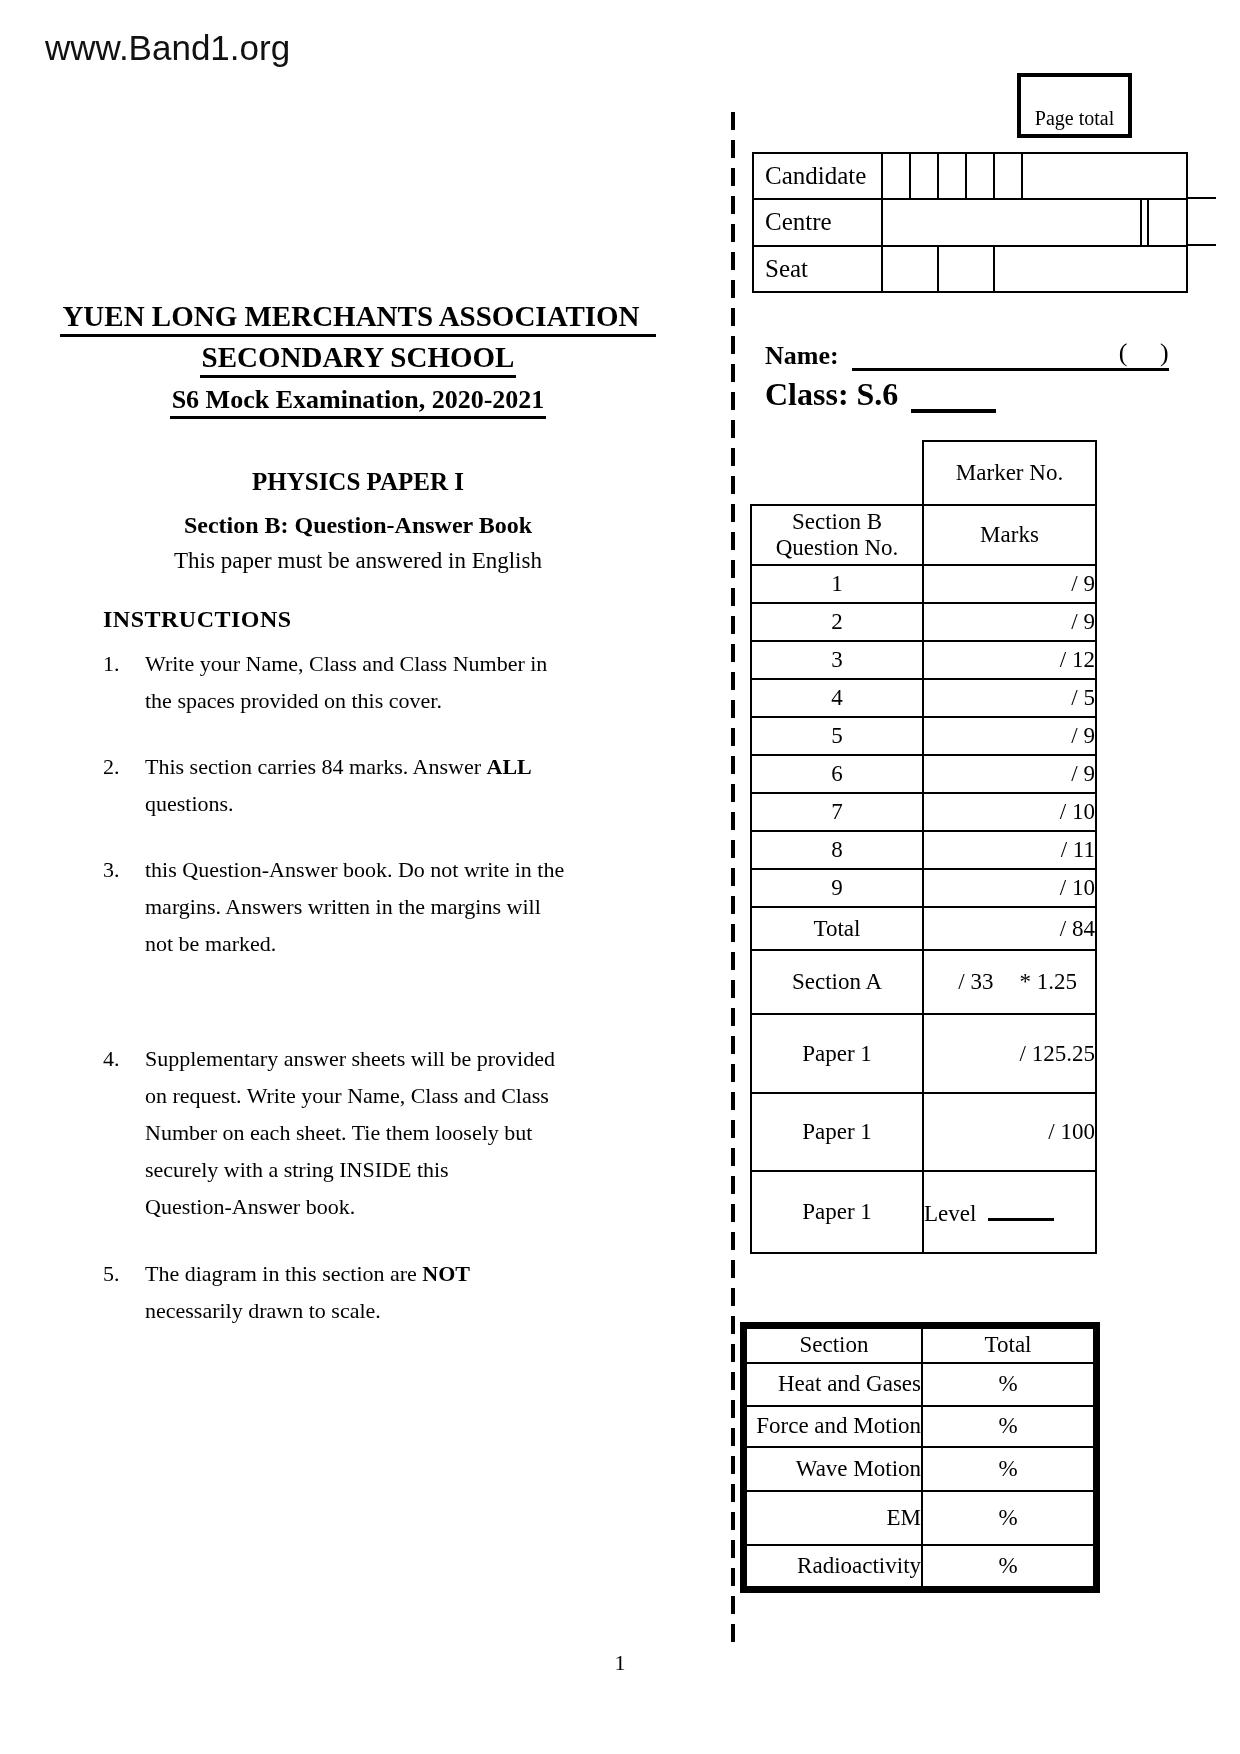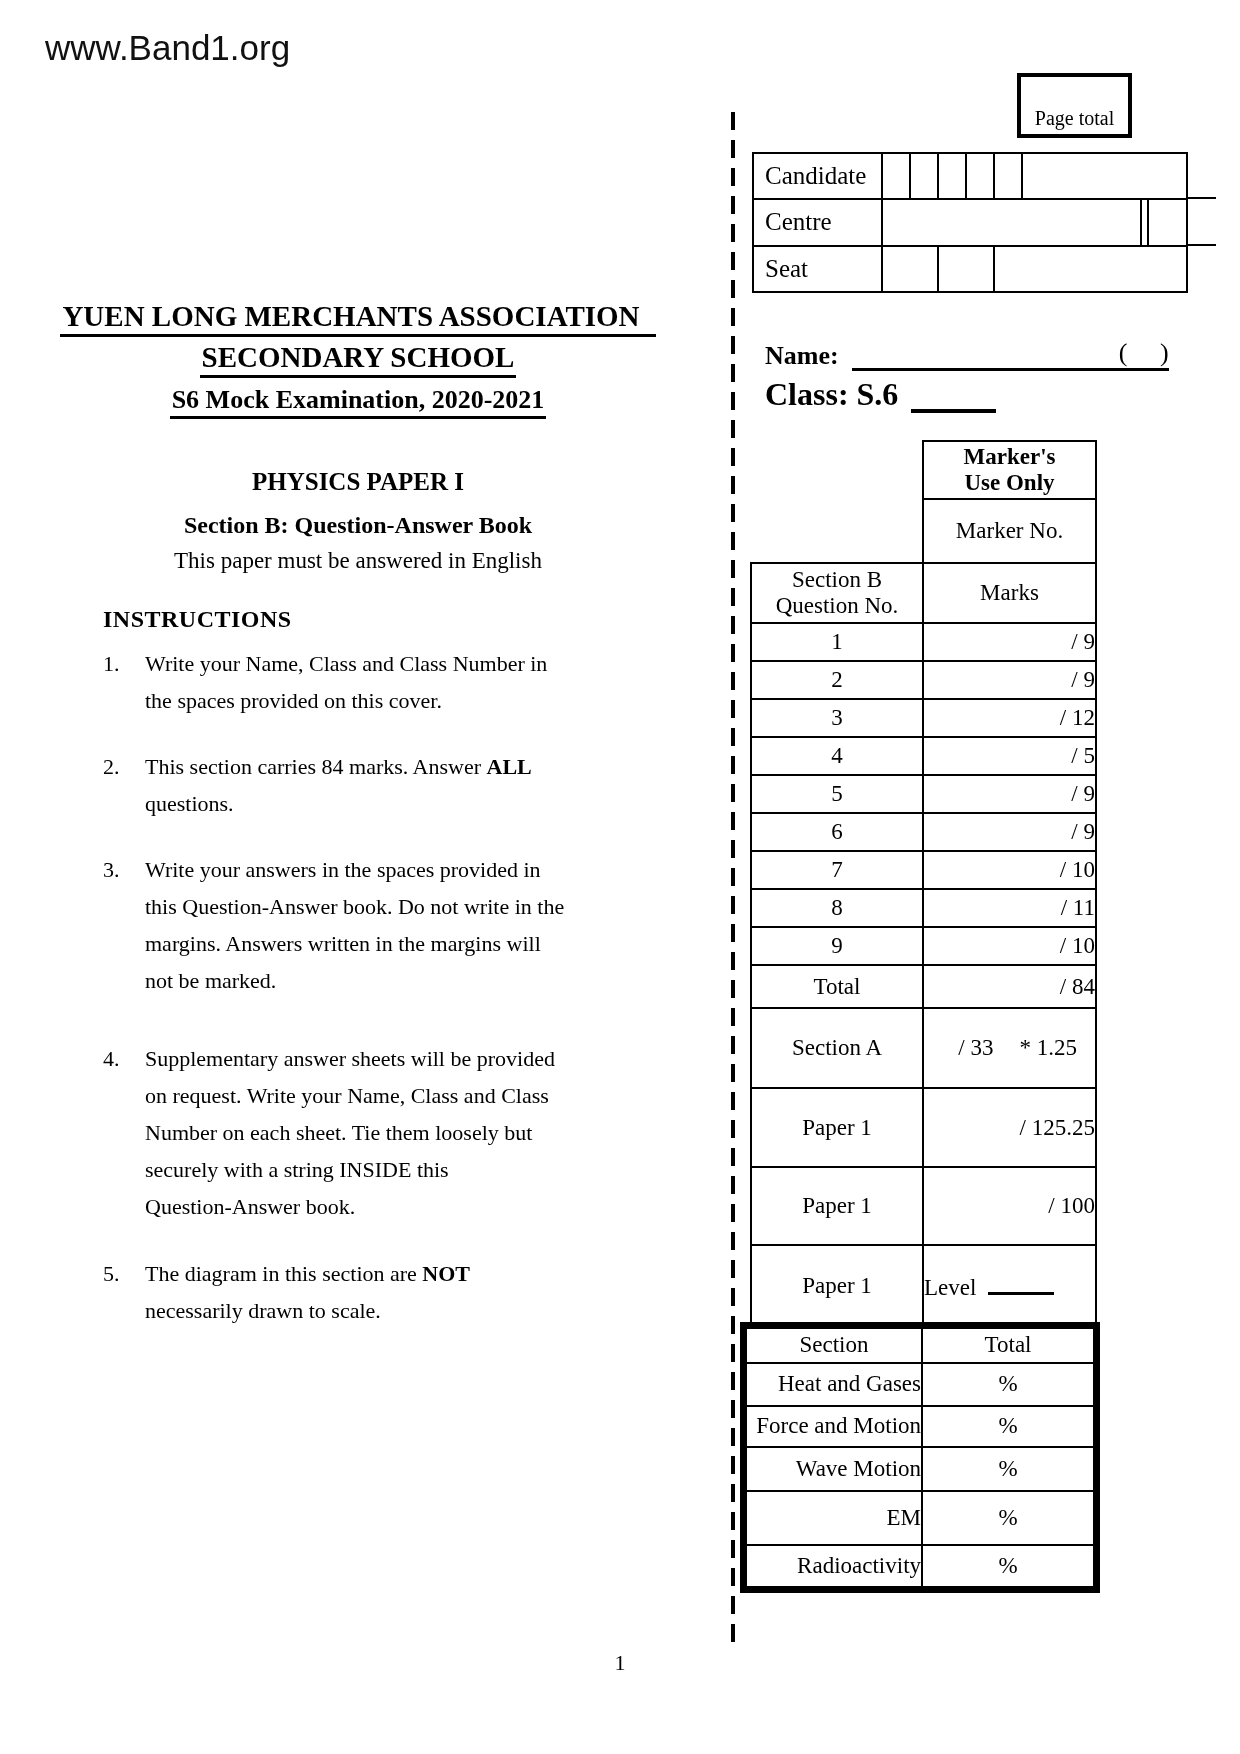--- a/index.html
+++ b/index.html
@@ -161,21 +161,20 @@
     <span class="instr-num">2.</span>
     <div class="instr-lines">
       <div class="line"><span>This section carries 84 marks. Answer </span><b>ALL</b></div>
       <div class="line">questions.</div>
     </div>
   </div>
 
   <div class="abs instr-item" style="left:103px; top:851px;">
     <span class="instr-num">3.</span>
     <div class="instr-lines">
-      <div class="line">Write your answers in the spaces provided in</div>
       <div class="line">this Question-Answer book. Do not write in the</div>
       <div class="line">margins. Answers written in the margins will</div>
       <div class="line">not be marked.</div>
     </div>
   </div>
 
   <div class="abs instr-item" style="left:103px; top:1040px;">
     <span class="instr-num">4.</span>
     <div class="instr-lines">
       <div class="line">Supplementary answer sheets will be provided</div>
@@ -193,27 +192,20 @@
       <div class="line">necessarily drawn to scale.</div>
     </div>
   </div>
 
   <table class="abs marker-table" style="left:750px; top:440px; width:345px;">
     <colgroup>
         <col style="width:172px">
         <col style="width:173px">
       </colgroup>
     <tbody>
-        <tr style="height:58px">
-      <td class="nb"></td>
-      <td class="bc hdr2 use-only">
-        <div>Marker's</div>
-        <div>Use Only</div>
-      </td>
-    </tr>
     <tr style="height:64px">
       <td class="nb"></td>
       <td class="bc cen">Marker No.</td>
     </tr>
     <tr style="height:60px">
       <td class="bc hdr2">
         <div>Section B</div>
         <div>Question No.</div>
       </td>
       <td class="bc cen">Marks</td>
@@ -251,21 +243,21 @@
           <td class="bc marks-val">/ 11</td>
         </tr>
     <tr style="height:38px">
           <td class="bc cen qnum">9</td>
           <td class="bc marks-val">/ 10</td>
         </tr>
     <tr style="height:43px">
           <td class="bc cen qnum">Total</td>
           <td class="bc marks-val">/ 84</td>
         </tr>
-    <tr style="height:80px">
+    <tr style="height:64px">
       <td class="bc cen">Section A</td>
       <td class="bc seca-cell">
         <div class="seca-flex">
           <span>/ 33</span>
           <span>* 1.25</span>
         </div>
       </td>
     </tr>
     <tr style="height:79px">
       <td class="bc cen">Paper 1</td>

